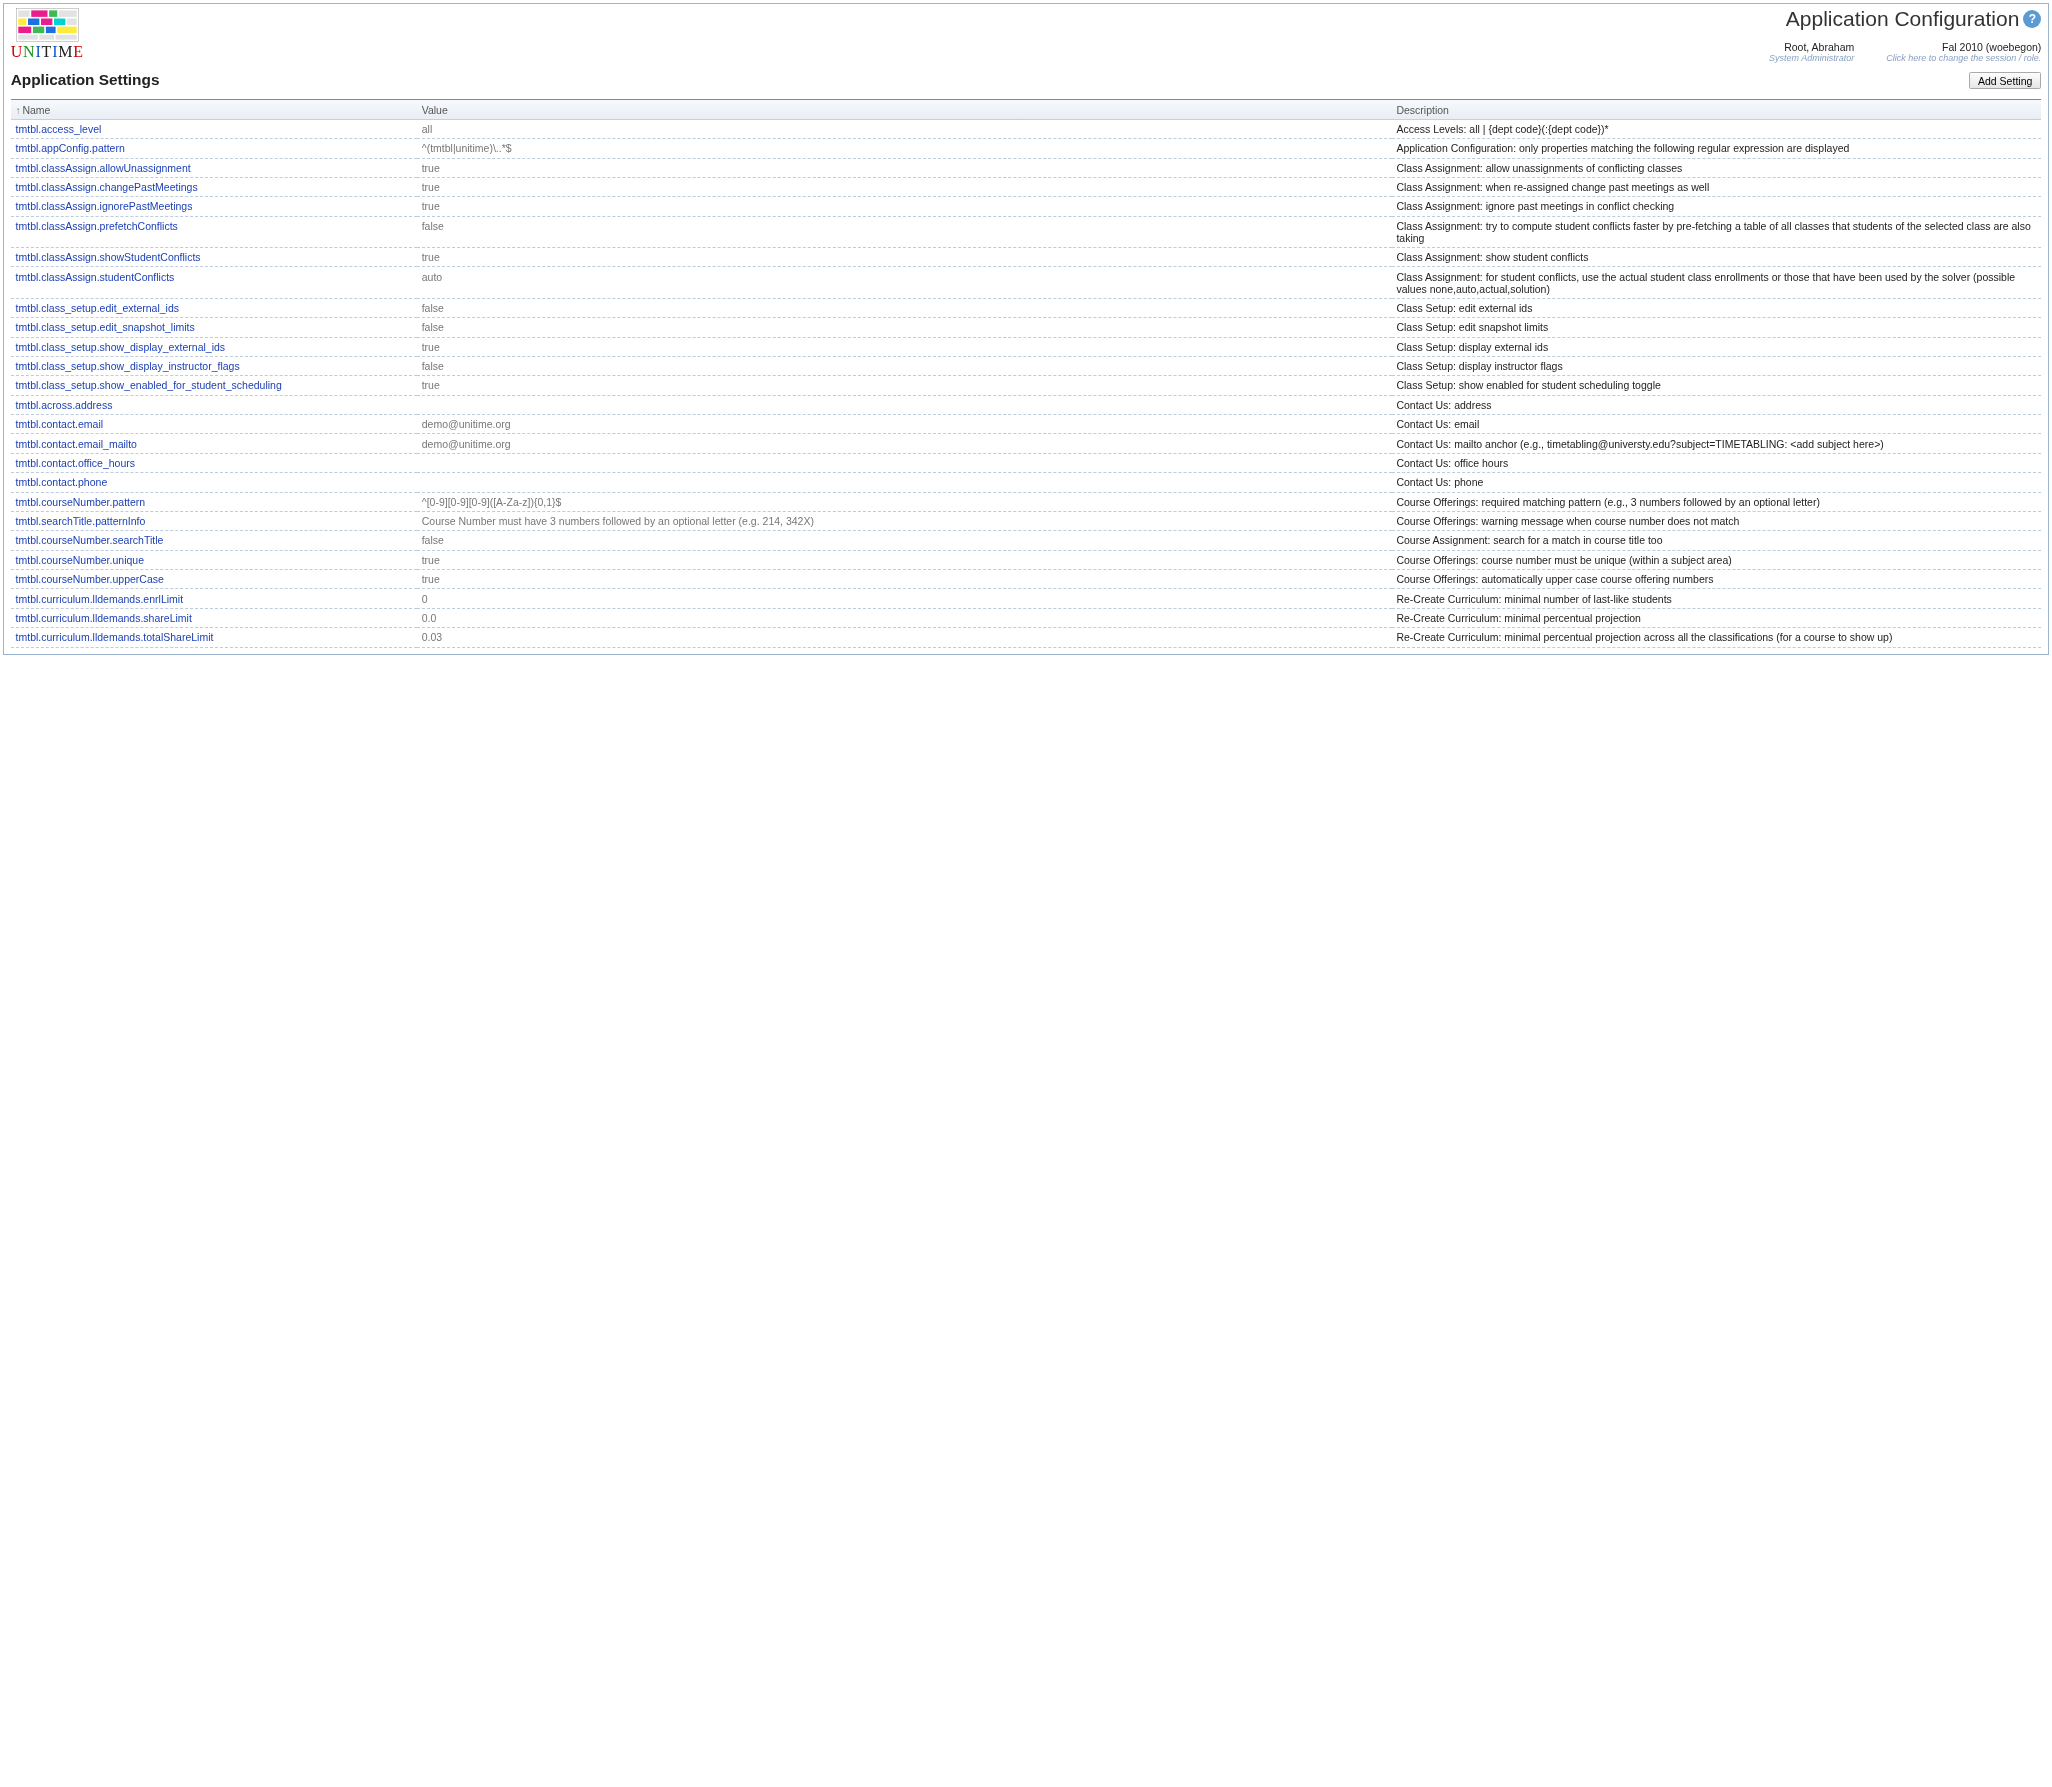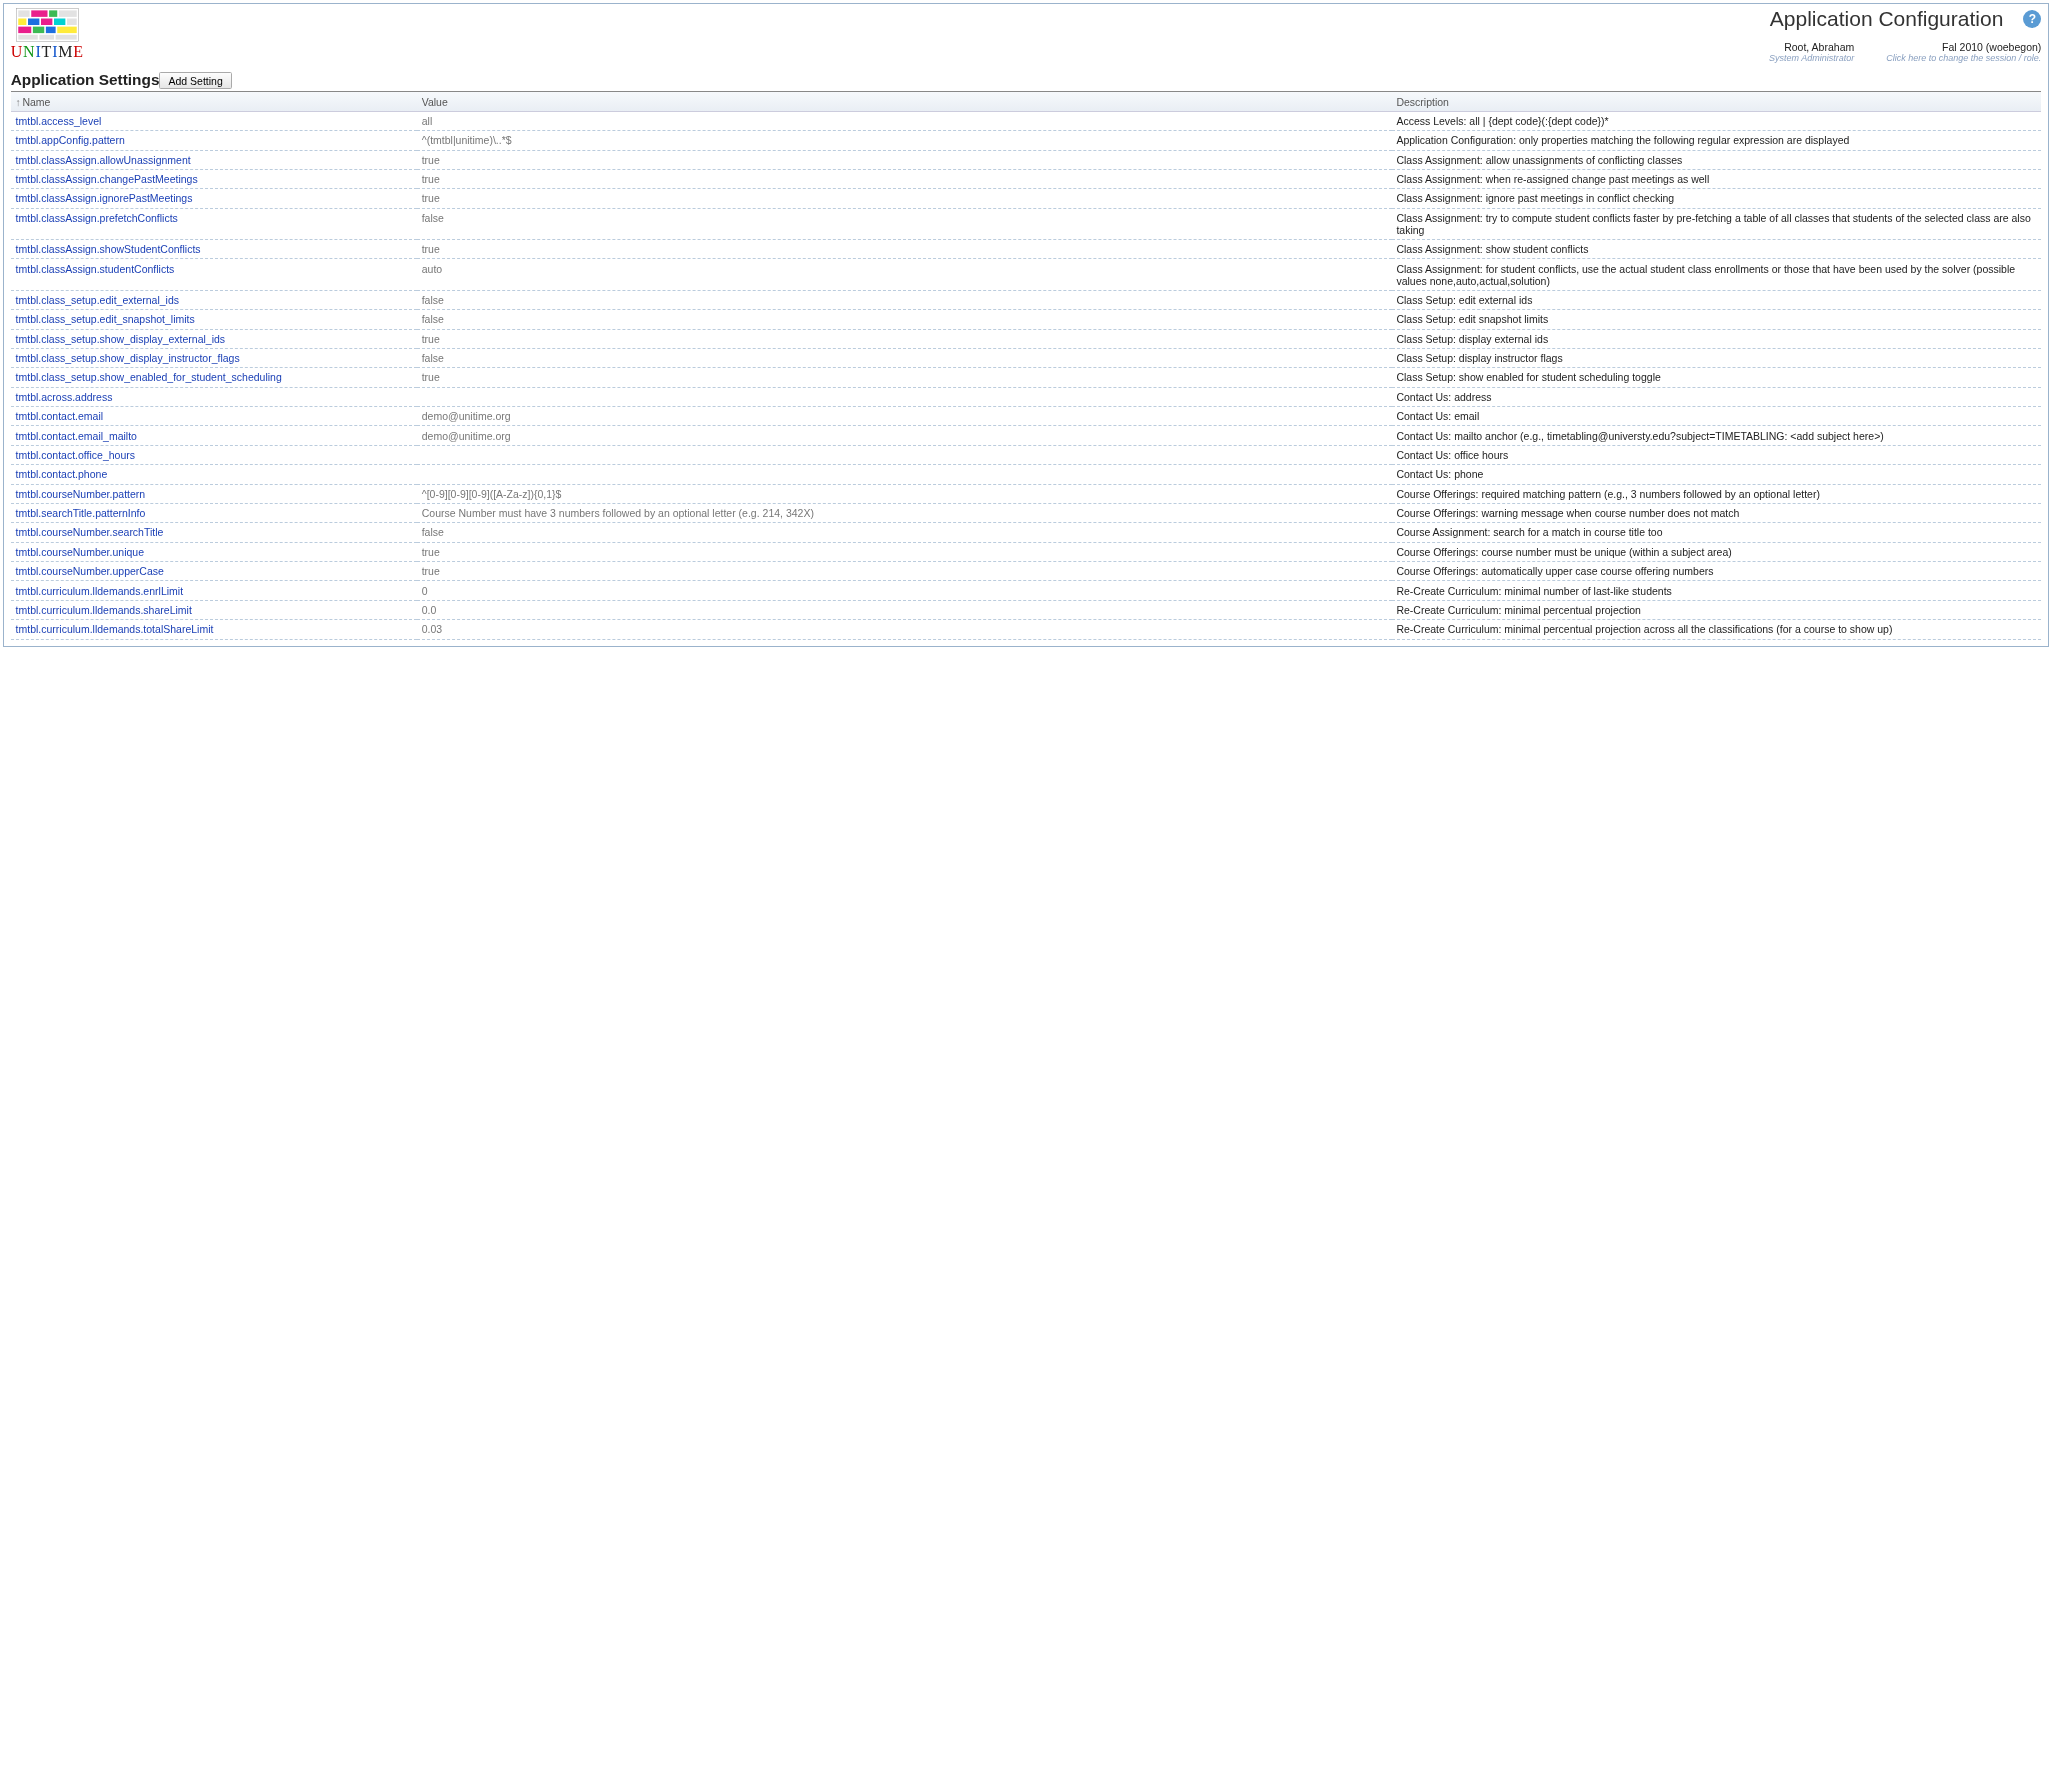--- a/index.html
+++ b/index.html
@@ -31,35 +31,35 @@
   .logo-text .i2{color:#1155cc;}
   .logo-text .m{color:#222;}
   .logo-text .e{color:#cc0000;}
   .header-right { text-align: right; }
   .page-title {
     font-size: 21px;
     color: #333;
     display: flex;
     align-items: center;
     justify-content: flex-end;
-    gap: 20px;
+    gap: 4px;
   }
   .help-icon {
     width: 18px; height: 18px; border-radius: 50%;
     background: #5a9bd4; color: #fff; font-weight: bold;
     display: inline-flex; align-items: center; justify-content: center;
     font-size: 12px;
   }
   .user-block { display:flex; gap: 32px; justify-content:flex-end; margin-top:10px;}
   .user-col { text-align:right; }
   .user-name { font-size: 10.5px; }
   .user-sub { font-size: 9px; color:#8aa0c0; font-style:italic;}
   .section-row {
-    display:flex; justify-content:flex-start; align-items:flex-end;
-    border-bottom: 0.8px solid #888; padding-bottom:2px; margin-top:8px;
+    display:flex; justify-content:space-between; align-items:flex-end;
+    border-bottom: 0.8px solid #888; padding-bottom:10px; margin-top:8px;
   }
   .section-title { font-size: 15.4px; font-weight:bold; }
   .btn {
     font-size:10.5px; padding:1.6px 8px;
     background: linear-gradient(#fdfdfd,#e6e6e6);
     border:0.8px solid #aaa; border-radius:1.6px; cursor:pointer;
   }
   table.settings { width:100%; border-collapse: collapse; margin-top:0; }
   table.settings thead th {
     background: linear-gradient(#f6f9fc, #e9eef4);

